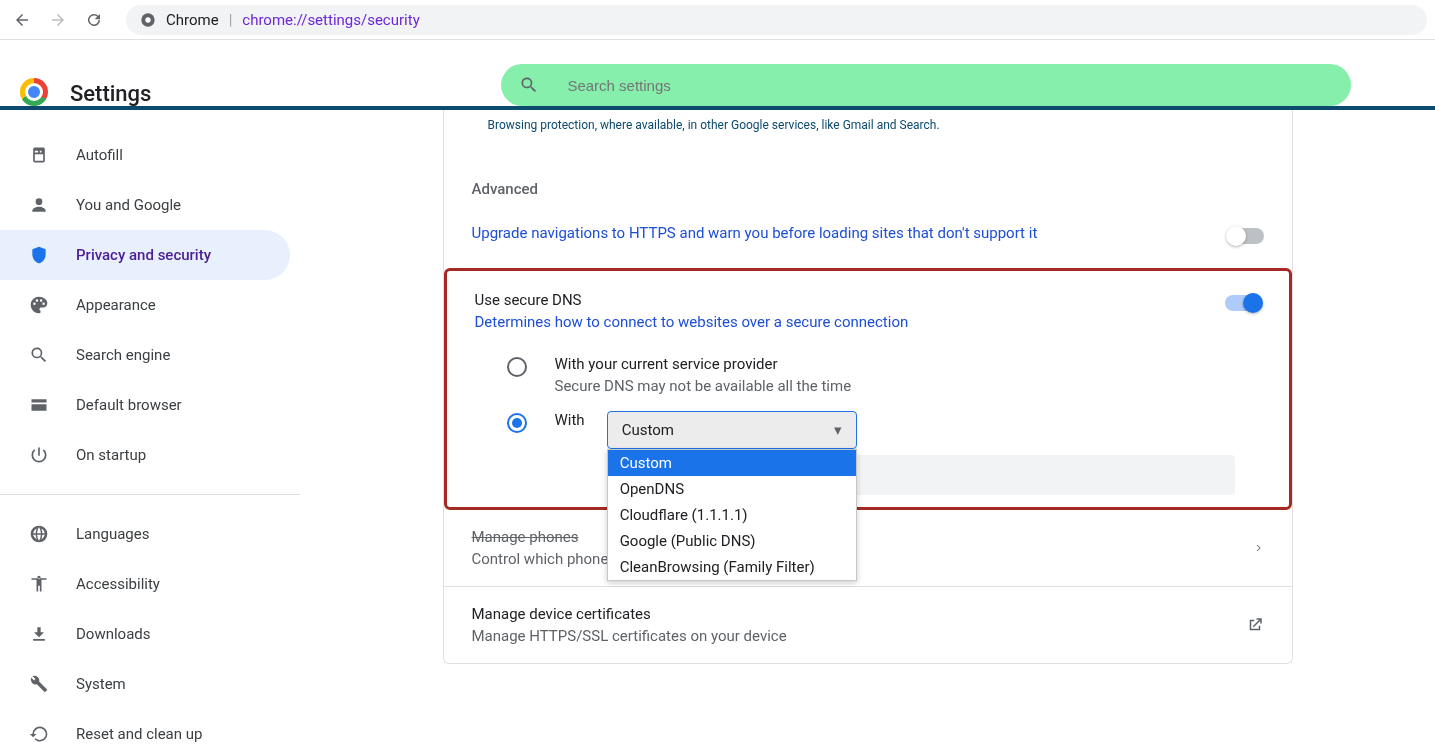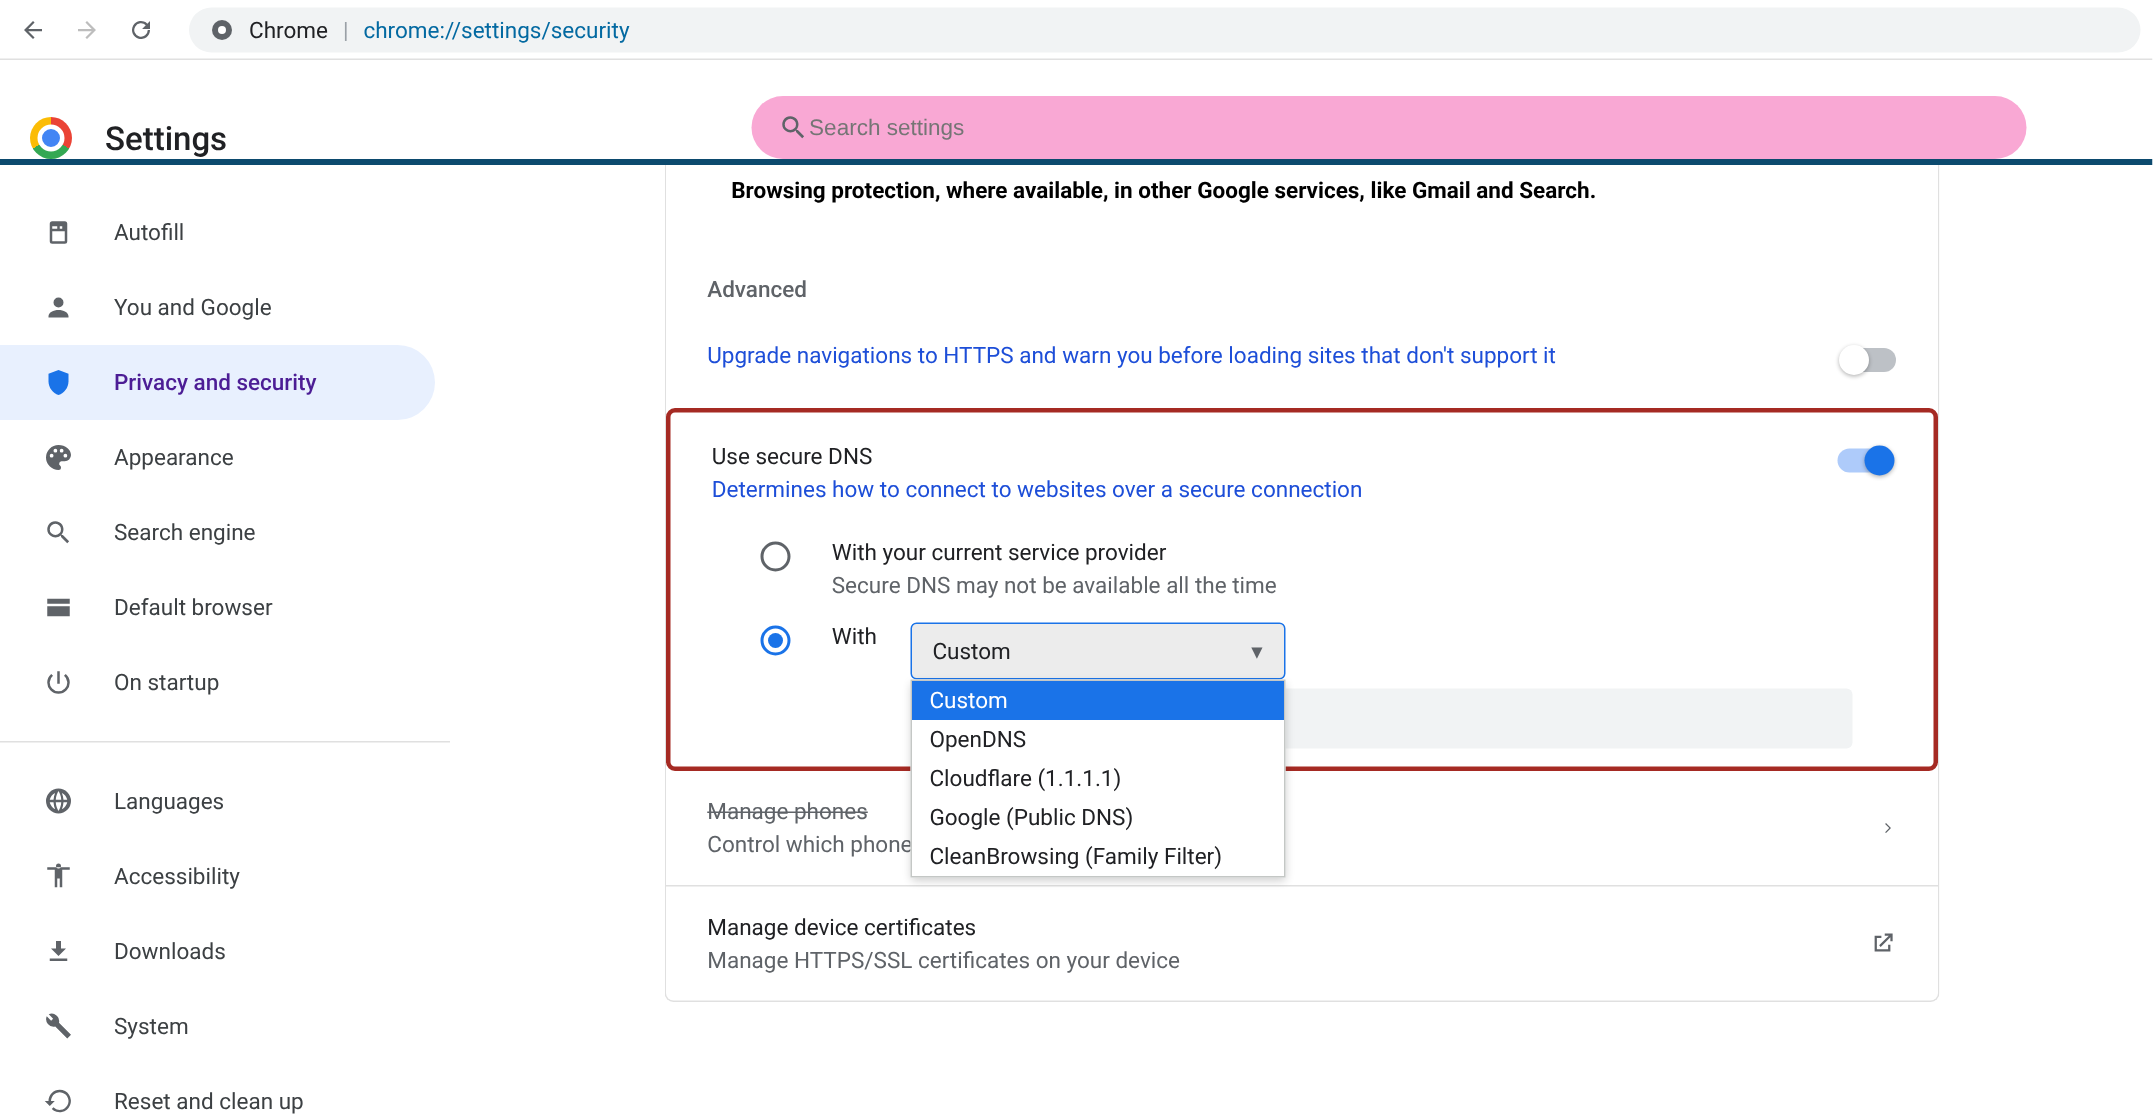--- a/index.html
+++ b/index.html
@@ -11,37 +11,37 @@
   .nav-btn.disabled { color: #bdbdbd; cursor: default; }
   .addr-bar { flex: 1; height: 30px; background: #f1f3f4; border-radius: 15px; display: flex; align-items: center; padding: 0 14px; gap: 10px; color: #5f6368; font-size: 15px; margin-left: 10px;}
   .addr-prefix { color: #202124; }
   .addr-divider { color: #9aa0a6; }
 
   
   .header { height: 70px; display: flex; align-items: flex-end; padding: 0 20px; border-bottom: 4px solid #0c4a6e; }
   .chrome-logo { width: 28px; height: 28px; border-radius: 50%; margin-right: 22px; position: relative; background: conic-gradient(#ea4335 0 120deg,#34a853 120deg 240deg,#fbbc05 240deg 360deg); display:flex; align-items:center; justify-content:center;}
   .chrome-logo::after{ content:""; width:12px;height:12px;border-radius:50%;background:#4285f4;border:3px solid #fff;}
   .header-title { font-size: 22px; font-weight: 500; }
-  .search-wrap { margin-left: 350px; width: 850px; height: 42px; background: #f9a8d4; border-radius: 21px; display: flex; align-items: center; padding: 0 18px; gap: 0; }
+  .search-wrap { margin-left: 350px; width: 850px; height: 42px; background: #86efac; border-radius: 21px; display: flex; align-items: center; padding: 0 18px; gap: 28px; }
   .search-wrap input { border: none; background: transparent; outline: none; font-size: 15px; flex:1; color:#5f6368;}
 
   
   .content { display: flex; height: calc(746px - 40px - 70px); }
   .sidebar { width: 300px; padding-top: 20px; border-right: none; }
   .side-item { height: 50px; display: flex; align-items: center; padding-left: 28px; gap: 26px; font-size: 15px; color: #3c4043; cursor: pointer; border-radius: 0 25px 25px 0; margin-right: 10px;}
   .side-item .icon { width: 22px; height: 22px; color: #5f6368; display:flex;align-items:center;justify-content:center;}
   .side-item.active { background: #e8f0fe; color: #4c1d95; font-weight:500;}
   .side-item.active .icon { color: #1a73e8; }
   .side-divider { border-top: 1px solid #e0e0e0; margin: 14px 0; }
 
   
   .main { flex:1; display:flex; justify-content:center; overflow-y: hidden; }
   .panel { width: 850px; background:#fff;  position:relative; }
   .card { border: 1px solid #e0e0e0; border-radius: 6px; }
-  .scroll-text { padding: 8px 44px 20px 44px; color:#000000; font-size:15px;font-weight:bold; }
+  .scroll-text { padding: 8px 44px 20px 44px; color:#0c4a6e; font-size:12px; }
   .section-title { padding: 28px 28px 10px 28px; color:#5f6368; font-weight:500; font-size:15px;}
   .setting-row { padding: 16px 28px; display:flex; justify-content:space-between; align-items:flex-start; gap: 20px;}
   .setting-row .texts { flex:1; }
   .setting-row h3 { font-size:15px; font-weight:400; color:#202124; margin-bottom:4px;}
   .setting-row p { font-size:15px; color:#1d4ed8; }
   .toggle { width: 36px; height: 16px; border-radius: 8px; position:relative; cursor:pointer; margin-top:4px;}
   .toggle.off { background:#bdc1c6; }
   .toggle.off .knob { position:absolute; left:-2px; top:-2px; width:20px;height:20px;border-radius:50%;background:#fff;box-shadow:0 1px 3px rgba(0,0,0,.3);}
   .toggle.on { background:#aecbfa; }
   .toggle.on .knob { position:absolute; right:-2px; top:-2px; width:20px;height:20px;border-radius:50%;background:#1a73e8;box-shadow:0 1px 3px rgba(0,0,0,.3);}
@@ -87,21 +87,21 @@
         <path fill="currentColor" d="M17.65 6.35A8 8 0 1 0 20 12h-2a6 6 0 1 1-1.76-4.24L13 11h7V4z"></path>
       </svg>
   </div>
   <div class="addr-bar">
     <svg width="16" height="16" viewBox="0 0 24 24">
         <circle cx="12" cy="12" r="10" fill="#5f6368"></circle>
         <circle cx="12" cy="12" r="4" fill="#fff"></circle>
       </svg>
     <span class="addr-prefix">Chrome</span>
     <span class="addr-divider">|</span>
-    <span style="color:#0369a1;">chrome://settings/security</span>
+    <span style="color:#6d28d9;">chrome://settings/security</span>
   </div>
 </div>
 
 <div class="header">
   <div class="chrome-logo"></div>
   <div class="header-title">Settings</div>
   <div class="search-wrap">
     <svg width="20" height="20" viewBox="0 0 24 24">
         <path fill="#5f6368" d="M15.5 14h-.8l-.3-.3a6.5 6.5 0 1 0-.7.7l.3.3v.8l5 5 1.5-1.5-5-5zM9.5 14A4.5 4.5 0 1 1 14 9.5 4.5 4.5 0 0 1 9.5 14z"></path>
       </svg>

